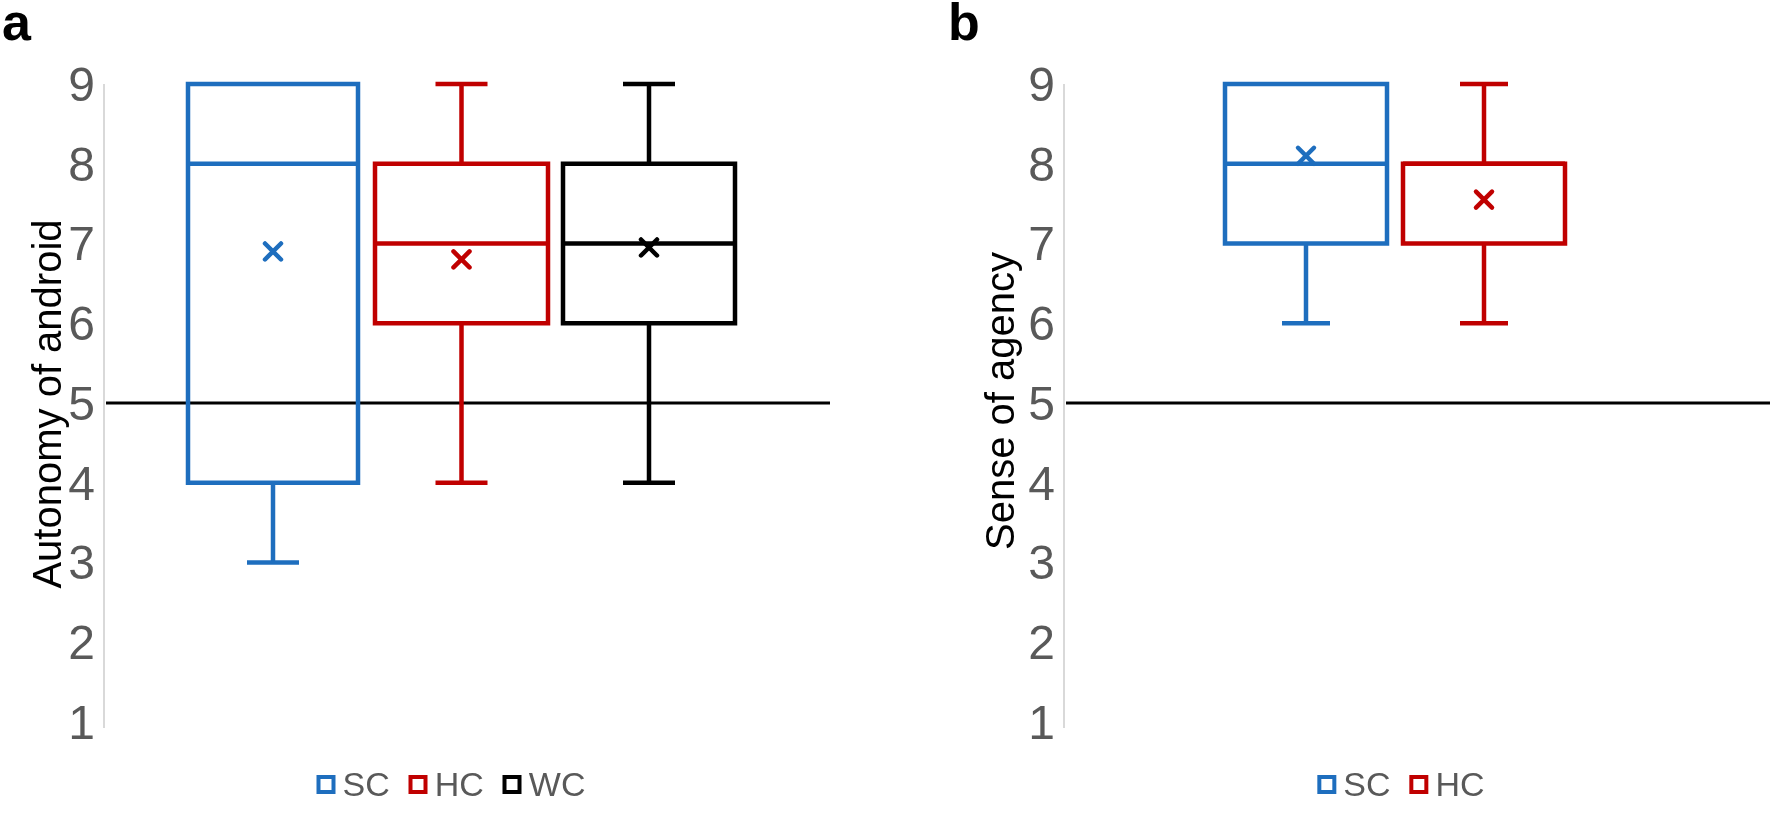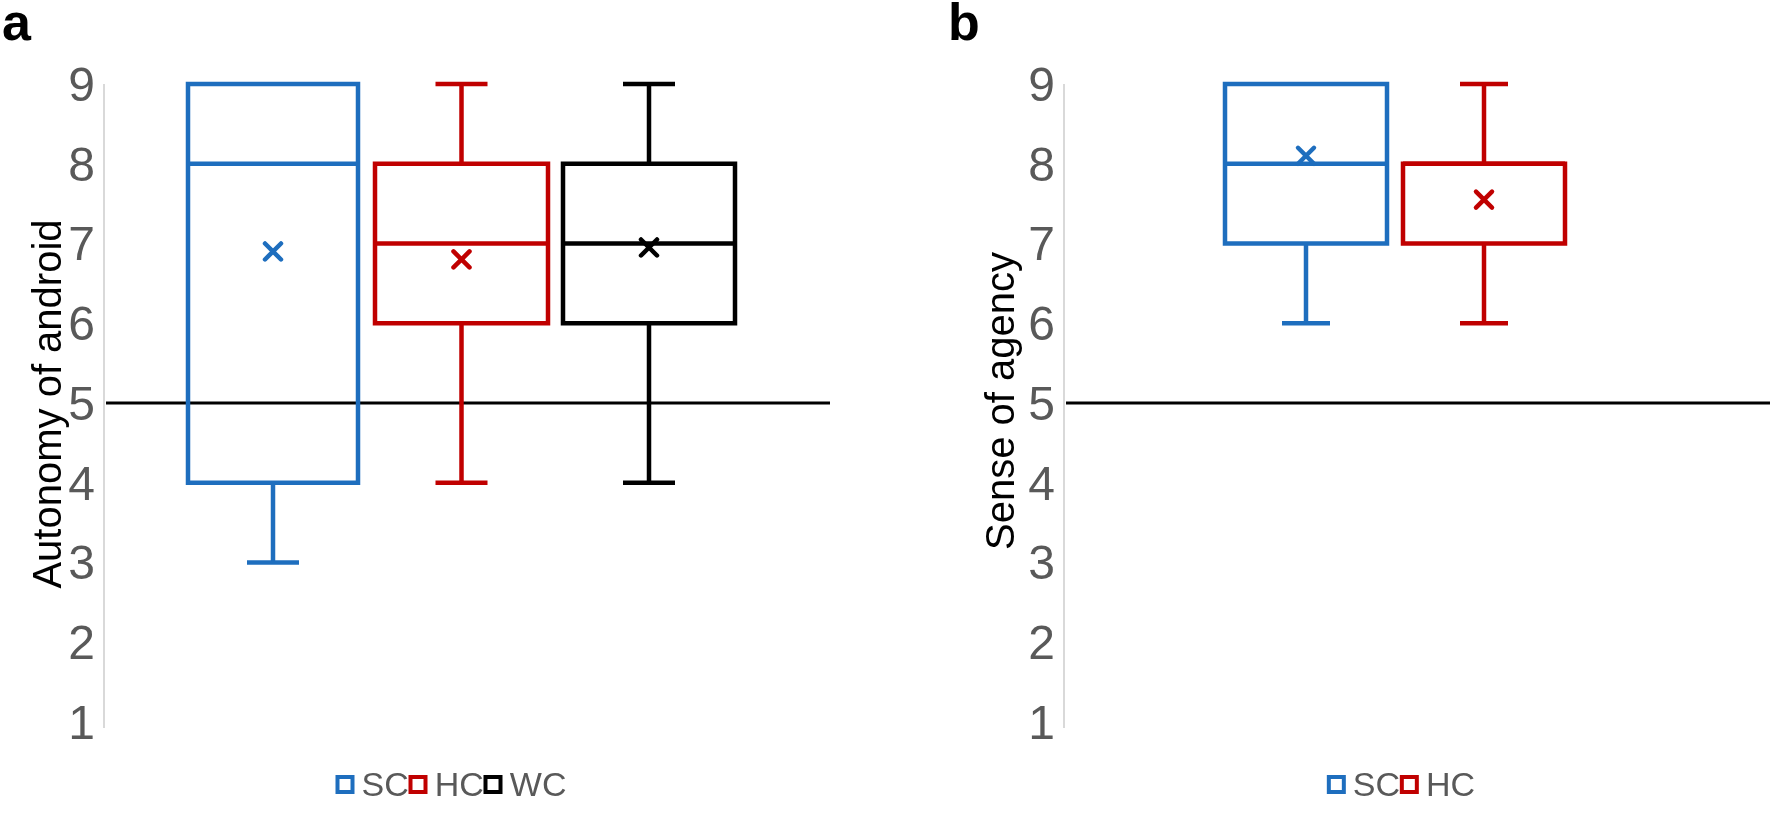--- a/index.html
+++ b/index.html
@@ -13,21 +13,21 @@
   #letter-a{left:2px;top:-4px;}
   #letter-b{left:948px;top:-4px;}
   .y-title{
     position:absolute;font-size:40px;color:#000;white-space:nowrap;line-height:1;
     transform:translate(-50%,-50%) rotate(-90deg);
   }
   #ytitle-a{left:47px;top:404px;}
   #ytitle-b{left:1000px;top:401px;}
   #chart-svg{position:absolute;left:0;top:0;}
   .legend{
-    position:absolute;display:flex;align-items:center;gap:0;
+    position:absolute;display:flex;align-items:center;gap:19px;
     transform:translateX(-50%);
   }
   #legend-a{left:451px;top:767px;}
   #legend-b{left:1401px;top:767px;}
   .legend-item{display:flex;align-items:center;gap:7px;}
   .swatch{width:11px;height:11px;border:4px solid #000;background:#fff;display:inline-block;}
   .legend-label{font-size:34px;color:#595959;line-height:1;}
 </style>
 </head>
 <body>

